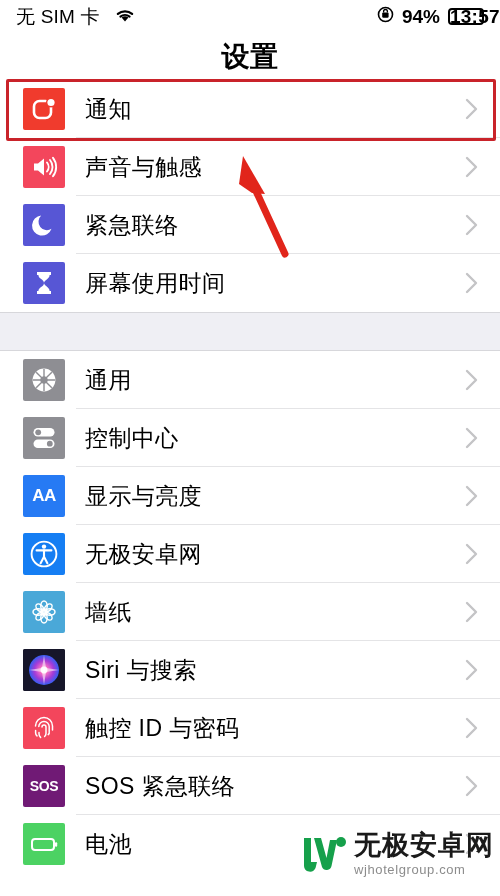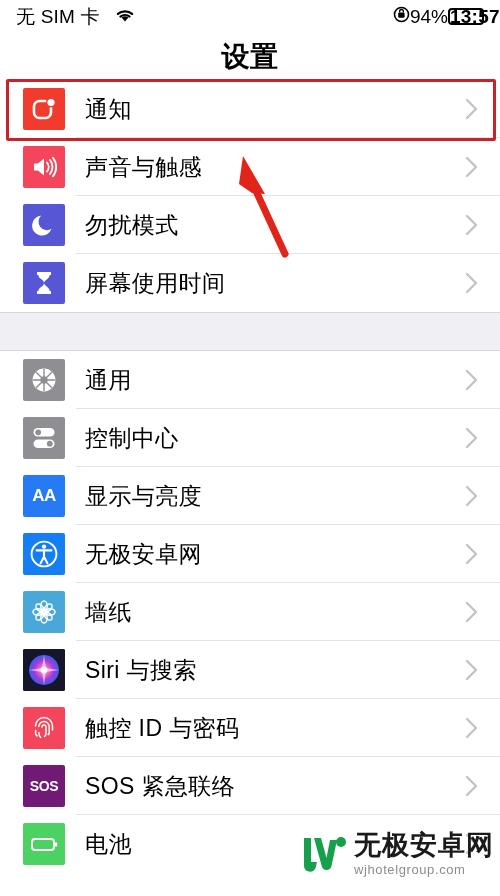--- a/index.html
+++ b/index.html
@@ -27,22 +27,22 @@
     background:#FFFFFF;
   }
   .sb-left { display:flex; align-items:center; gap:14px; font-weight:500; letter-spacing:.2px; }
   .sb-center {
     position:absolute; left:0; right:0; top:0; bottom:0;
     display:flex; align-items:center; justify-content:flex-end;
     font-weight:600; font-size:19px; letter-spacing:.3px;
     pointer-events:none;
   }
   .sb-right {
-    margin-left:auto; display:flex; align-items:center; gap:0;
-    font-weight:400; position:relative; z-index:2;
+    margin-left:auto; display:flex; align-items:center; gap:8px;
+    font-weight:700; position:relative; z-index:2;
   }
   .wifi-ico { display:block; }
   .rot-ico  { display:block; }
   .batt {
     width:36px; height:17px;
     border:2px solid #000; border-radius:4px;
     position:relative; padding:2px;
   }
   .batt::after {
     content:""; position:absolute; right:-5px; top:5px;
@@ -202,21 +202,21 @@
   </svg>
           </div>
           <div class="sep"></div>
         </div>
         <div class="row">
           <div class="ico-wrap" style="background: rgb(87, 86, 213);">
             <svg width="30" height="30" viewBox="0 0 30 30">
         <path d="M22.5 18.8 A10 10 0 1 1 12.2 5.6 A8.4 8.4 0 0 0 22.5 18.8 Z" fill="#fff"></path>
       </svg>
           </div>
-          <div class="label">勿扰模式</div>
+          <div class="label">紧急联络</div>
           <div class="chev">
             <svg width="13" height="22" viewBox="0 0 13 22">
     <path d="M2 2 L11 11 L2 20" fill="none" stroke="#C4C4C6" stroke-width="2.4" stroke-linecap="round" stroke-linejoin="round"></path>
   </svg>
           </div>
           <div class="sep"></div>
         </div>
         <div class="row">
           <div class="ico-wrap" style="background: rgb(87, 86, 213);">
             <svg width="30" height="30" viewBox="0 0 30 30">

